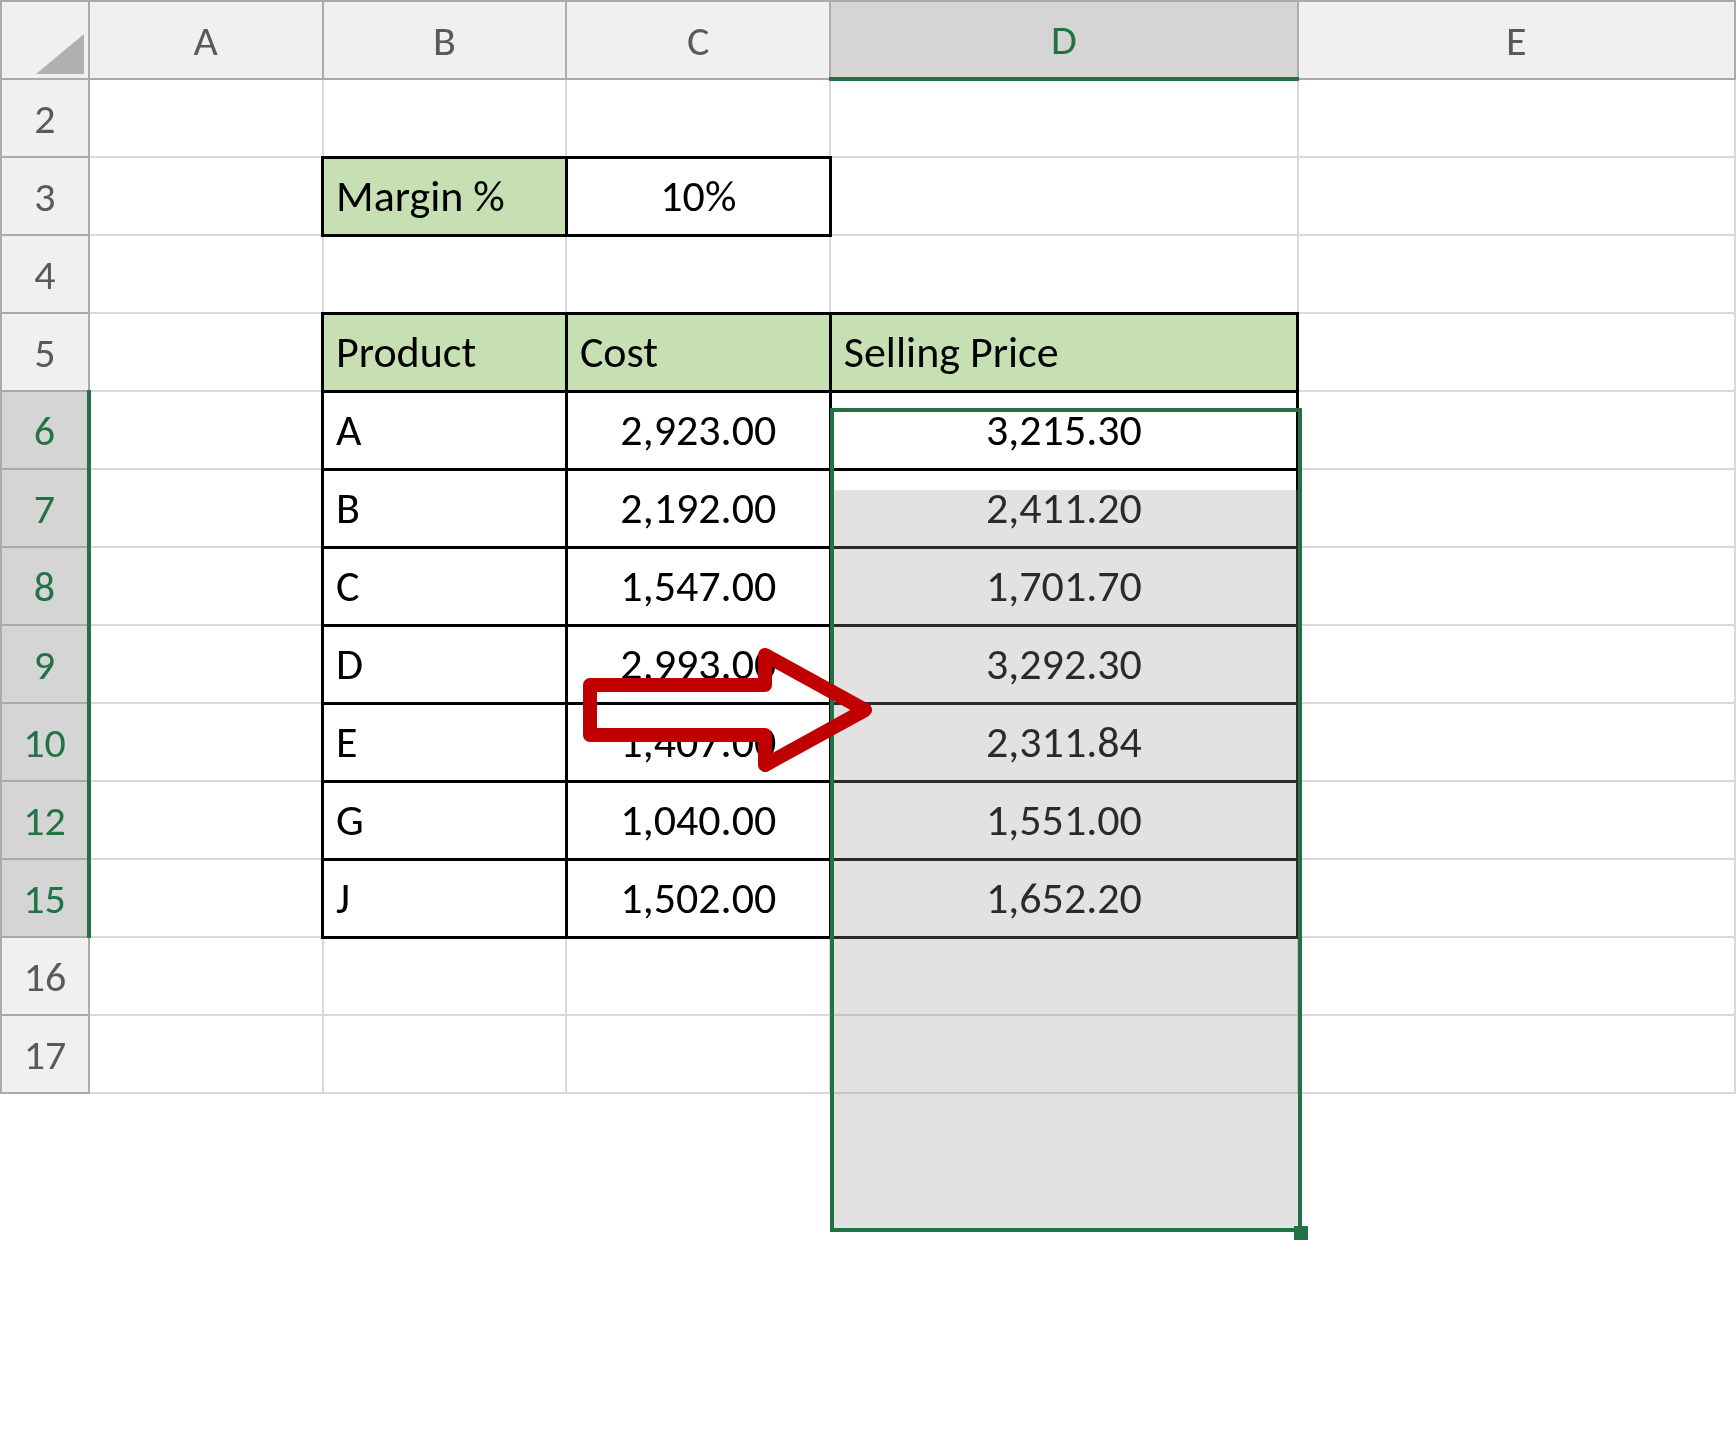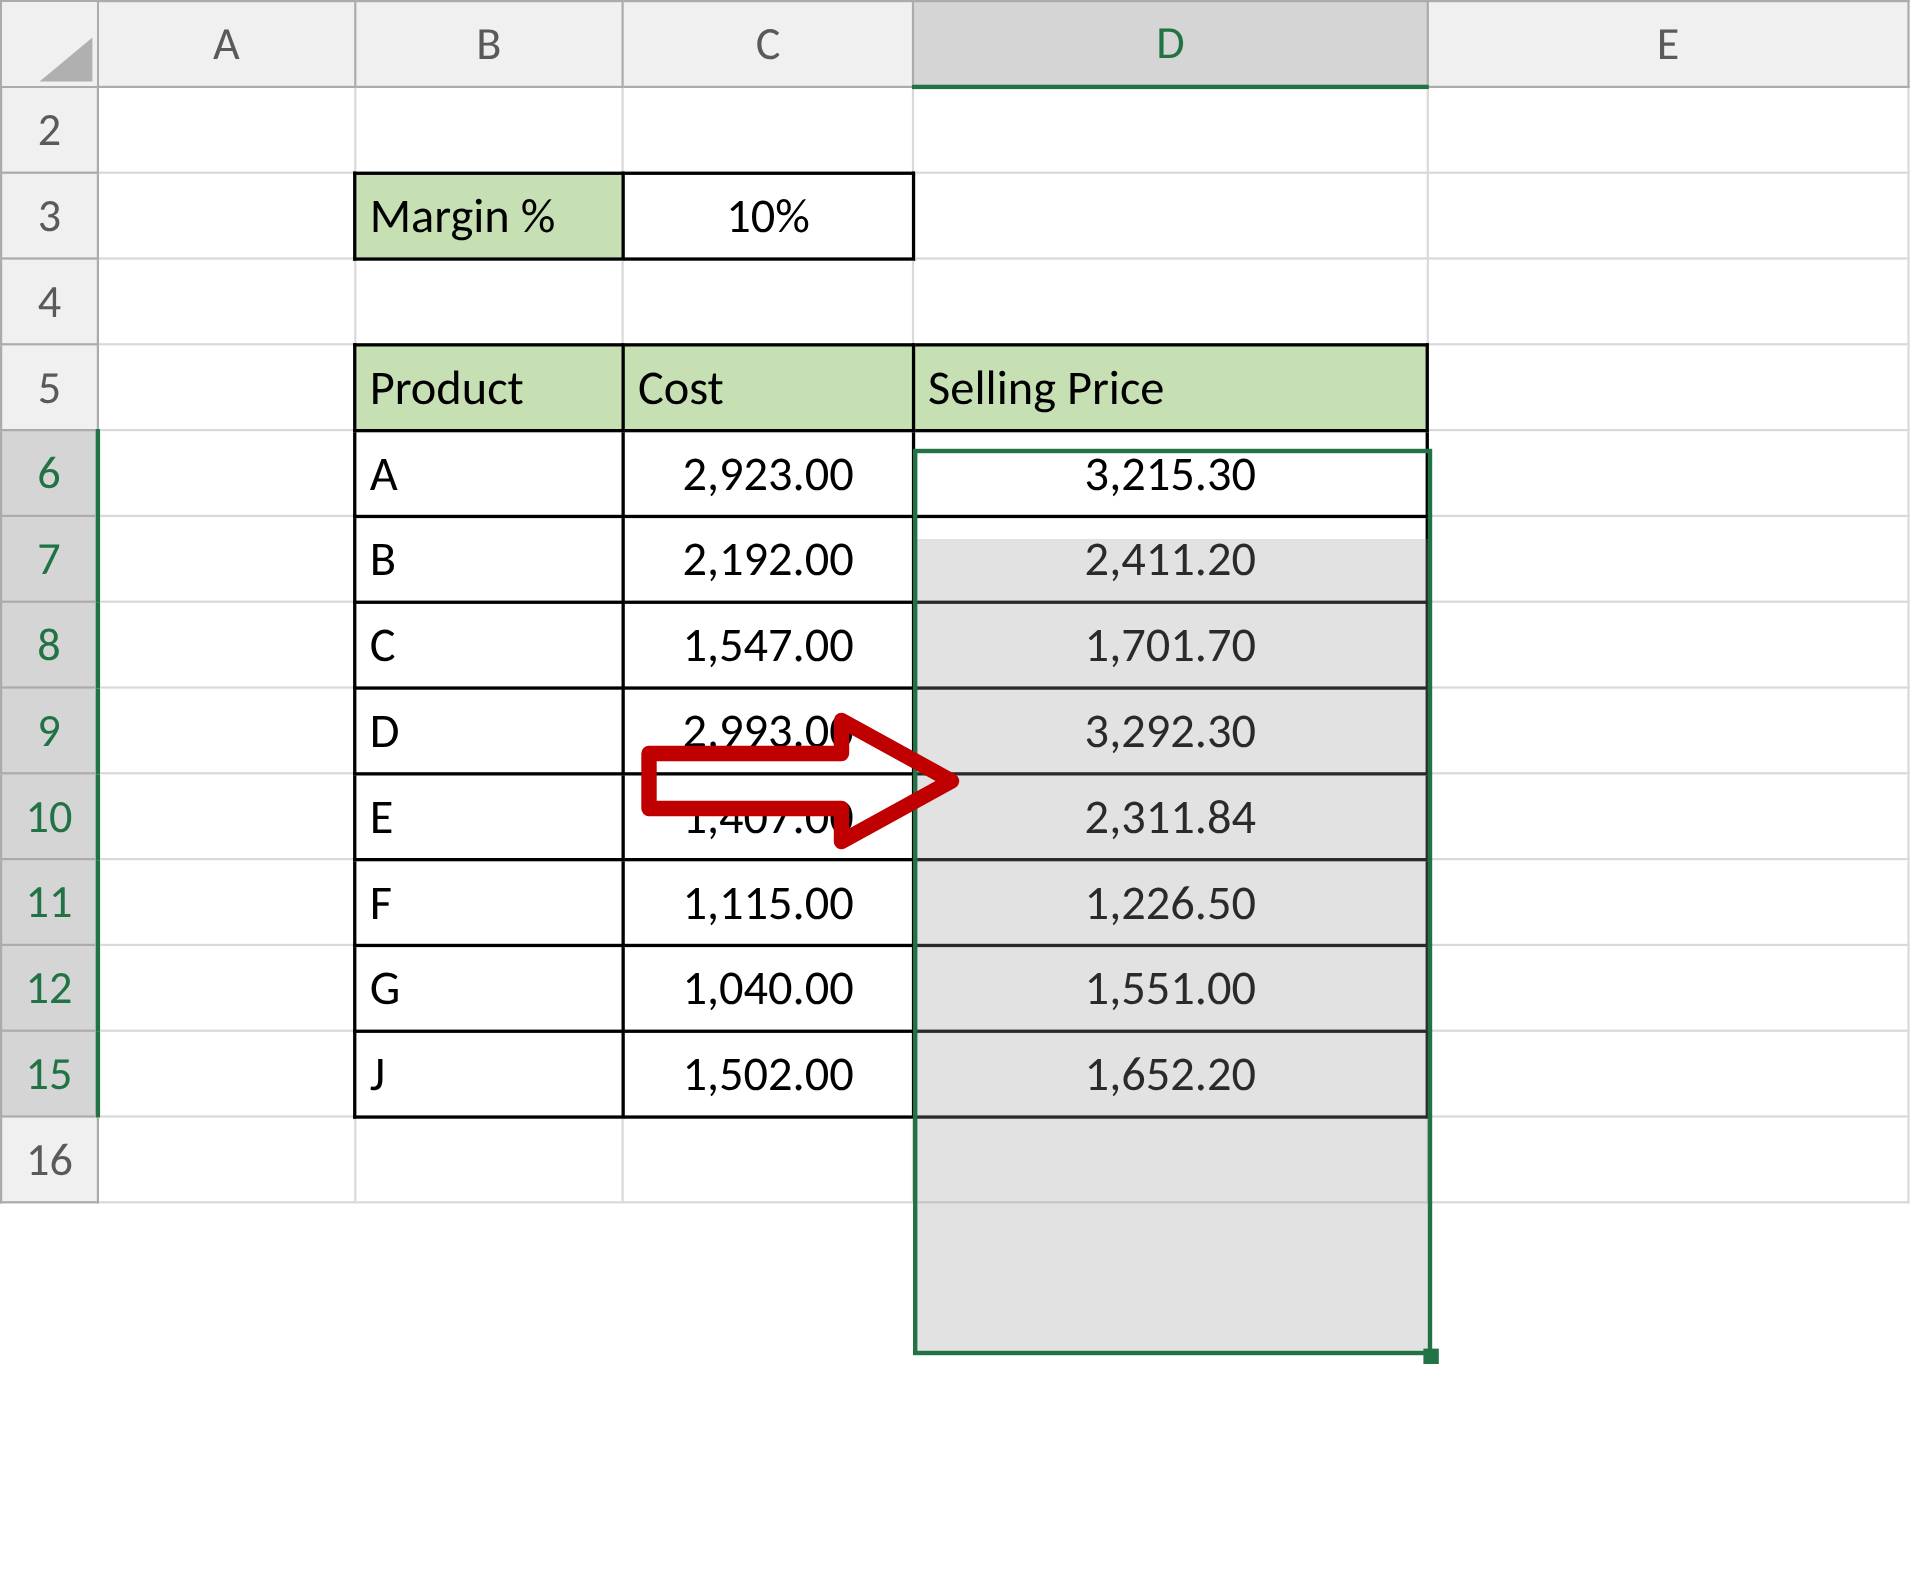--- a/index.html
+++ b/index.html
@@ -209,46 +209,46 @@
     </tr>
     <tr>
       <th class="row-head row-head-selected">10</th>
       <td></td>
       <td class="bordered bordered-left">E</td>
       <td class="bordered bordered-right">1,407.00</td>
       <td class="bordered bordered-right">2,311.84</td>
       <td></td>
     </tr>
     <tr>
-      <th class="row-head row-head-selected">11</th>
-      <td></td>
-      <td class="bordered bordered-left">F</td>
-      <td class="bordered bordered-right">1,115.00</td>
-      <td class="bordered bordered-right">1,226.50</td>
-      <td></td>
-    </tr>
-    <tr>
       <th class="row-head row-head-selected">12</th>
       <td></td>
       <td class="bordered bordered-left">G</td>
       <td class="bordered bordered-right">1,040.00</td>
       <td class="bordered bordered-right">1,551.00</td>
       <td></td>
     </tr>
     <tr>
       <th class="row-head row-head-selected">15</th>
       <td></td>
       <td class="bordered bordered-left">J</td>
       <td class="bordered bordered-right">1,502.00</td>
       <td class="bordered bordered-right">1,652.20</td>
       <td></td>
     </tr>
 
     <tr>
       <th class="row-head">16</th>
+      <td></td>
+      <td></td>
+      <td></td>
+      <td></td>
+      <td></td>
+    </tr>
+    <tr>
+      <th class="row-head">17</th>
       <td></td>
       <td></td>
       <td></td>
       <td></td>
       <td></td>
     </tr>
   </tbody>
     </table>
 
   <div class="sel-fill" style="left:832px; top:490px; width:468px; height:740px;"></div>

